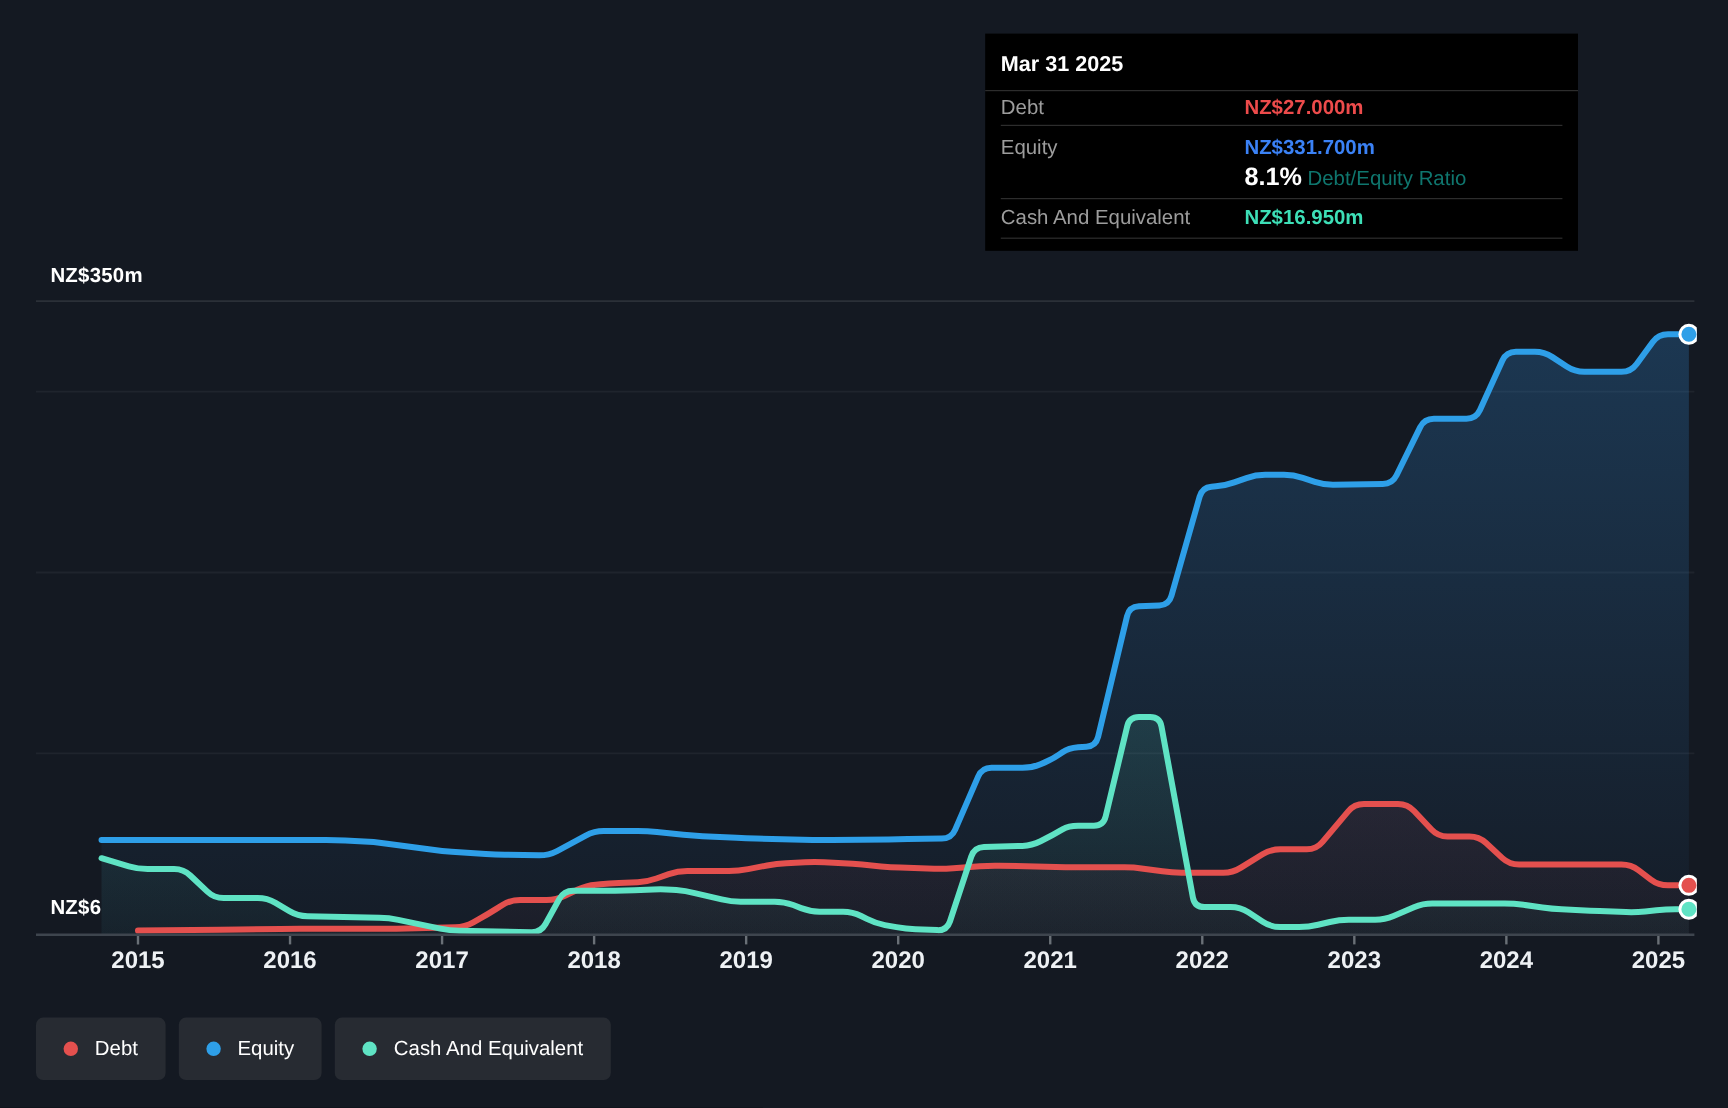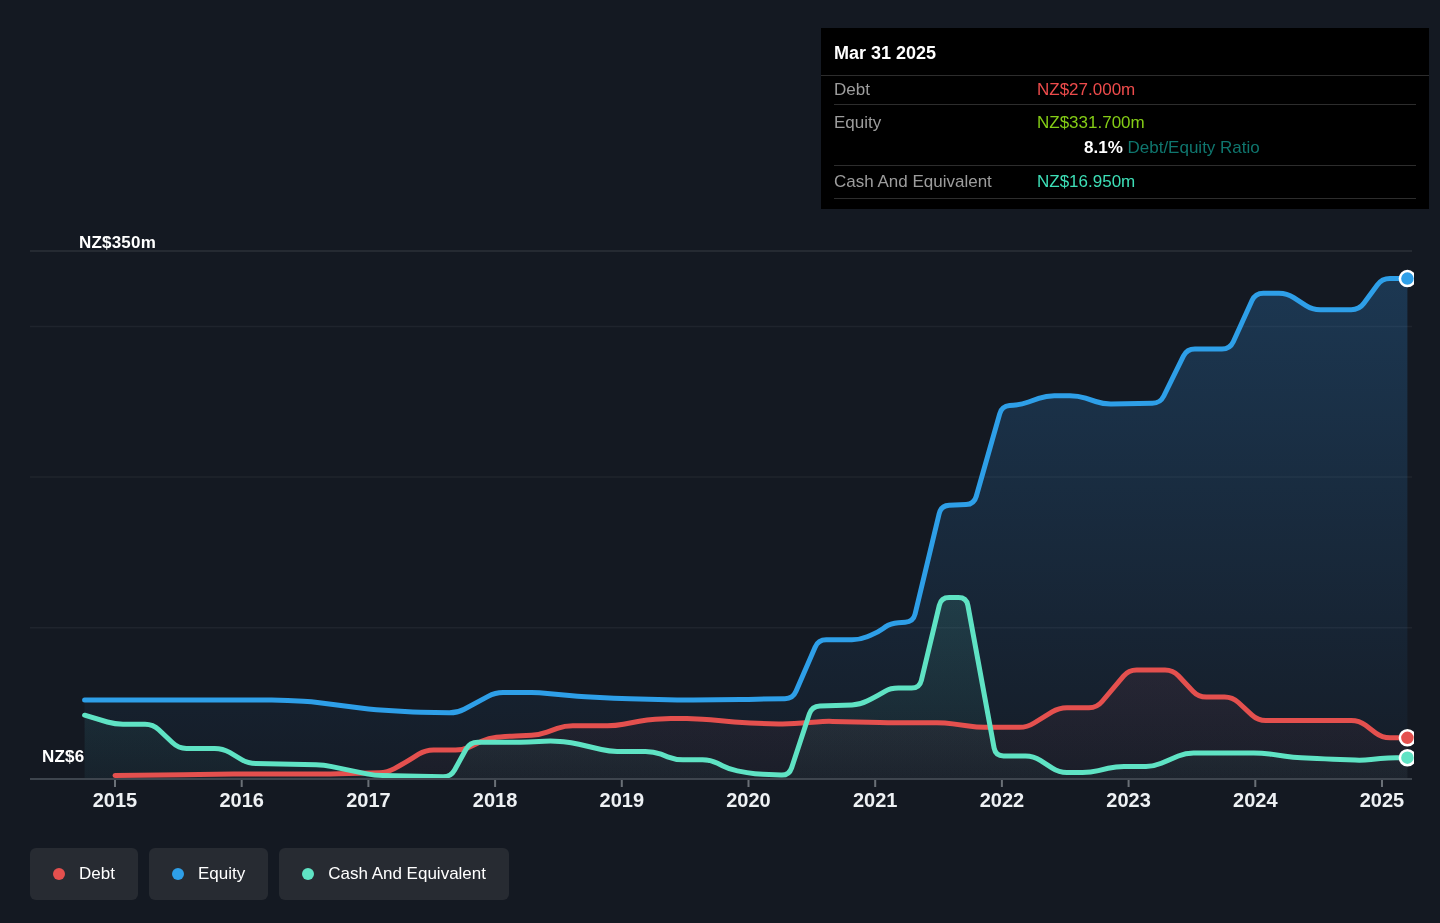--- a/index.html
+++ b/index.html
@@ -6,40 +6,40 @@
   .stage{
     position:relative;width:1440px;height:923px;overflow:hidden;
     background:#141922;
     font-family:"Liberation Sans", sans-serif;
   }
   .chart-svg{position:absolute;left:0;top:0;}
   .tick-label{font-family:"Liberation Sans", sans-serif;font-size:20px;font-weight:600;fill:#eef1f4;}
   .y-label{
     position:absolute;left:42px;color:#ffffff;font-size:17px;font-weight:700;letter-spacing:.2px;
   }
-  .y-label.top{top:233px;margin-left:37px;}
+  .y-label.top{top:220px;}
   .y-label.bottom{top:747px;}
   
   .tooltip{
-    position:absolute;left:821px;top:28px;width:608px;background:#000000;
+    position:absolute;left:821px;top:28px;width:494px;background:#000000;
     box-sizing:border-box;padding:12px 0 10px 0;
   }
   .tt-title{padding:3px 13px 11px 13px;color:#ffffff;font-size:18px;font-weight:700;border-bottom:1px solid #2d2d2d;}
   .tt-row{display:flex;align-items:center;margin:0 13px;box-sizing:border-box;}
   .tt-row.bordered{border-bottom:1px solid #2d2d2d;}
   .tt-label{flex:0 0 203px;color:#9d9d9d;font-size:17px;font-weight:400;}
-  .tt-value{font-size:17px;font-weight:400;}
+  .tt-value{font-size:17px;font-weight:700;}
   .row-debt{height:29px;}
   .row-equity{height:31px;padding-top:4px;}
   .row-ratio{height:30px;padding-bottom:5px;}
   .row-cash{height:33px;}
   .v-debt{color:#ed4b4b;}
-  .v-equity{color:#84cc16;}
+  .v-equity{color:#3b82f6;}
   .v-cash{color:#3ddfb7;}
-  .ratio-num{color:#ffffff;font-weight:700;font-size:17px;margin-left:47px;}
+  .ratio-num{color:#ffffff;font-weight:700;font-size:21px;}
   .ratio-text{color:#0f766e;font-weight:400;font-size:17px;}
   
   .legend{position:absolute;left:30px;top:848px;display:flex;gap:11px;}
   .legend-pill{
     display:flex;align-items:center;height:52px;padding:0 23px;border-radius:6px;
     background:#272b32;cursor:pointer;
   }
   .legend-dot{width:12px;height:12px;border-radius:50%;margin-right:14px;flex:0 0 12px;}
   .legend-text{color:#ffffff;font-size:17px;font-weight:500;}
 </style>

